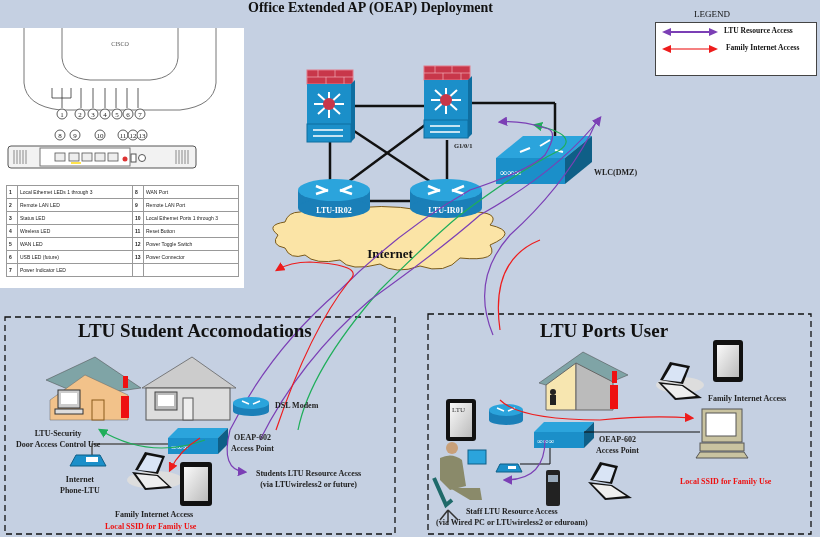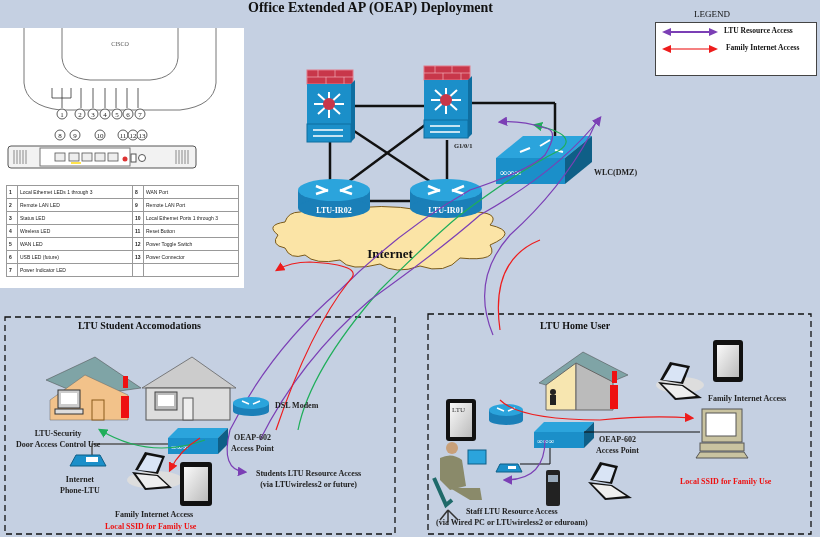--- a/index.html
+++ b/index.html
@@ -12,21 +12,21 @@
   .lg-row{position:absolute;left:0;width:140px;height:16px;}
   .lg-row svg{position:absolute;left:6px;top:3px;}
   .lg-label{position:absolute;left:68px;top:2px;font-size:7.5px;font-weight:bold;color:#111;white-space:nowrap;}
   
   #inset{left:0;top:28px;width:244px;height:260px;background:#fff;}
   #inset-table{position:absolute;left:6px;top:157px;border-collapse:collapse;font-family:"Liberation Sans",sans-serif;font-size:5px;color:#222;}
   #inset-table td{border:1px solid #999;height:12px;padding:0 2px;}
   #inset-table td.n{width:6px;font-weight:bold;}
   #inset-table td.l{width:110px;}
   #inset-table td.r{width:90px;}
-  .region-title{font-size:10px;font-weight:bold;color:#111;white-space:nowrap;text-align:center;}
+  .region-title{font-size:19px;font-weight:bold;color:#111;white-space:nowrap;text-align:center;}
   .lbl{font-size:8px;font-weight:bold;color:#222;white-space:nowrap;text-align:center;line-height:11px;}
   .red{color:#e11;}
   svg text{font-family:"Liberation Serif",serif;}
 </style>
 </head>
 <body>
 
 <div class="abs" id="title">Office Extended AP (OEAP) Deployment</div>
 
 <div class="abs" id="legend-title">LEGEND</div>
@@ -427,21 +427,21 @@
     <div>Internet</div>
     <div>Phone-LTU</div>
   </div>
 <div class="abs lbl" style="left:256px;top:468px">
     <div>Students LTU Resource Access</div>
     <div>(via LTUwireless2 or future)</div>
   </div>
 <div class="abs lbl" style="left:115px;top:509px">Family Internet Access</div>
 <div class="abs lbl red" style="left:105px;top:521px">Local SSID for Family Use</div>
 
-<div class="abs region-title" style="left:540px;top:320px">LTU Home User</div>
+<div class="abs region-title" style="left:540px;top:320px">LTU Ports User</div>
 <div class="abs lbl" style="left:596px;top:434px">
     <div>OEAP-602</div>
     <div>Access Point</div>
   </div>
 <div class="abs lbl" style="left:708px;top:393px">Family Internet Access</div>
 <div class="abs lbl red" style="left:680px;top:476px">Local SSID for Family Use</div>
 <div class="abs lbl" style="left:436px;top:506px">
     <div>Staff LTU Resource Access</div>
     <div>(via Wired PC or LTUwireless2 or eduroam)</div>
   </div>

